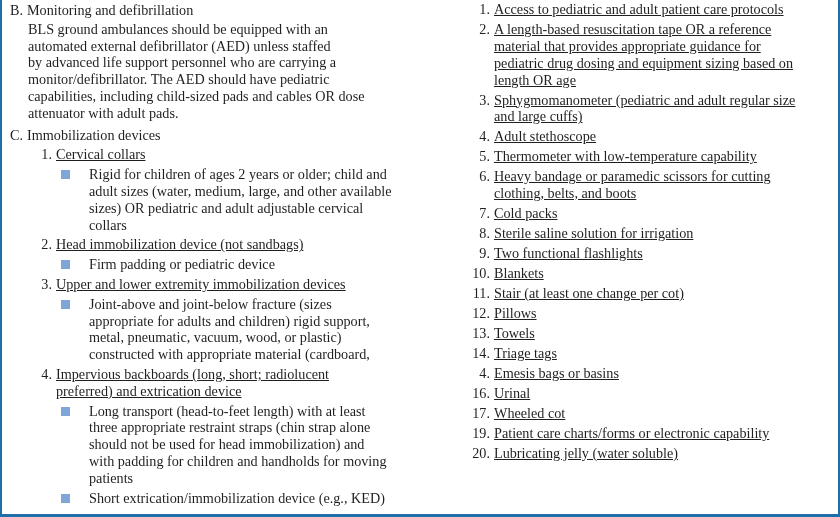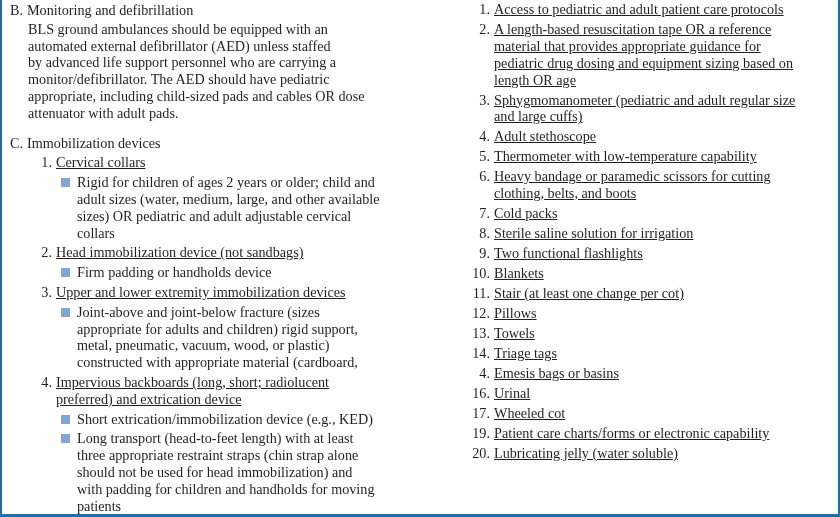--- a/index.html
+++ b/index.html
@@ -43,21 +43,21 @@
       display: flex;
       margin: 0;
     }
     .section-head .letter {
       width: 17px;
       flex: 0 0 auto;
     }
     .section-body {
       padding-left: 18px;
       margin-top: 2px;
-      margin-bottom: 13px;
+      margin-bottom: 5px;
     }
     .num-item {
       display: flex;
       margin-top: 3px;
     }
     .num-item .num {
       flex: 0 0 auto;
       text-align: right;
       padding-right: 4px;
     }
@@ -66,20 +66,21 @@
       text-decoration: underline;
     }
     .left-num .num { width: 24px; }
     .left-sub {
       padding-left: 18px;
     }
     .bullet-item {
       display: flex;
       margin-top: 3px;
       padding-left: 33px;
+      gap: 12px;
     }
     .bullet-item .sq {
       flex: 0 0 auto;
       width: 9px;
       height: 9px;
       background: #7ea6d8;
       margin-top: 4px;
       margin-right: 7px;
     }
     .bullet-item .txt {
@@ -97,21 +98,21 @@
 
   <div class="section-head">
     <span class="letter">B.</span>
     <span>Monitoring and defibrillation</span>
   </div>
   <div class="section-body">
     <div>BLS ground ambulances should be equipped with an</div>
     <div>automated external defibrillator (AED) unless staffed</div>
     <div>by advanced life support personnel who are carrying a</div>
     <div>monitor/defibrillator. The AED should have pediatric</div>
-    <div>appropriate, including child-sized pads and cables OR dose</div>
+    <div>capabilities, including child-sized pads and cables OR dose</div>
     <div>attenuator with adult pads.</div>
   </div>
 
   <div class="section-head">
     <span class="letter">C.</span>
     <span>Immobilization devices</span>
   </div>
 
   <div class="left-sub">
 
@@ -129,21 +130,21 @@
       </span>
     </div>
 
     <div class="num-item left-num">
       <span class="num">2.</span>
       <span class="txt">Head immobilization device (not sandbags)</span>
     </div>
     <div class="bullet-item">
       <span class="sq"></span>
       <span class="txt">
-        <div>Firm padding or handholds device</div>
+        <div>Firm padding or pediatric device</div>
       </span>
     </div>
 
     <div class="num-item left-num">
       <span class="num">3.</span>
       <span class="txt">Upper and lower extremity immobilization devices</span>
     </div>
     <div class="bullet-item">
       <span class="sq"></span>
       <span class="txt">
@@ -152,38 +153,38 @@
         <div>metal, pneumatic, vacuum, wood, or plastic)</div>
         <div>constructed with appropriate material (cardboard,</div>
       </span>
     </div>
 
     <div class="num-item left-num">
       <span class="num">4.</span>
       <span class="txt">
         <div>Impervious backboards (long, short; radiolucent</div>
         <div>preferred) and extrication device</div>
-      </span>
-    </div>
-    <div class="bullet-item">
-      <span class="sq"></span>
-      <span class="txt">
-        <div>Short extrication/immobilization device (e.g., KED)</div>
       </span>
     </div>
     <div class="bullet-item">
       <span class="sq"></span>
       <span class="txt">
         <div>Long transport (head-to-feet length) with at least</div>
         <div>three appropriate restraint straps (chin strap alone</div>
         <div>should not be used for head immobilization) and</div>
         <div>with padding for children and handholds for moving</div>
         <div>patients</div>
       </span>
     </div>
+    <div class="bullet-item">
+      <span class="sq"></span>
+      <span class="txt">
+        <div>Short extrication/immobilization device (e.g., KED)</div>
+      </span>
+    </div>
   </div>
 </div>
 
 <div class="col-right right-list">
   <div class="num-item right-num">
     <span class="num">1.</span>
     <span class="txt">
       <div>Access to pediatric and adult patient care protocols</div>
     </span>
   </div>

